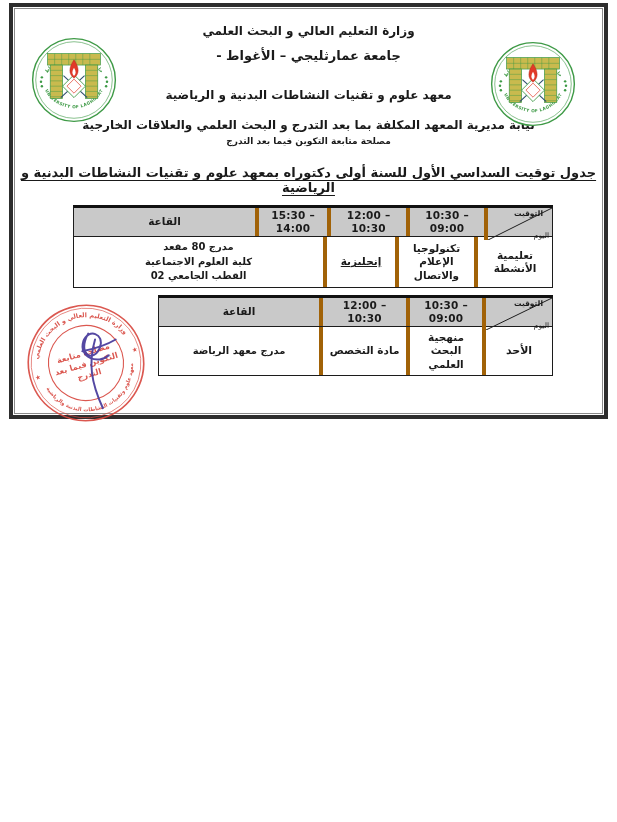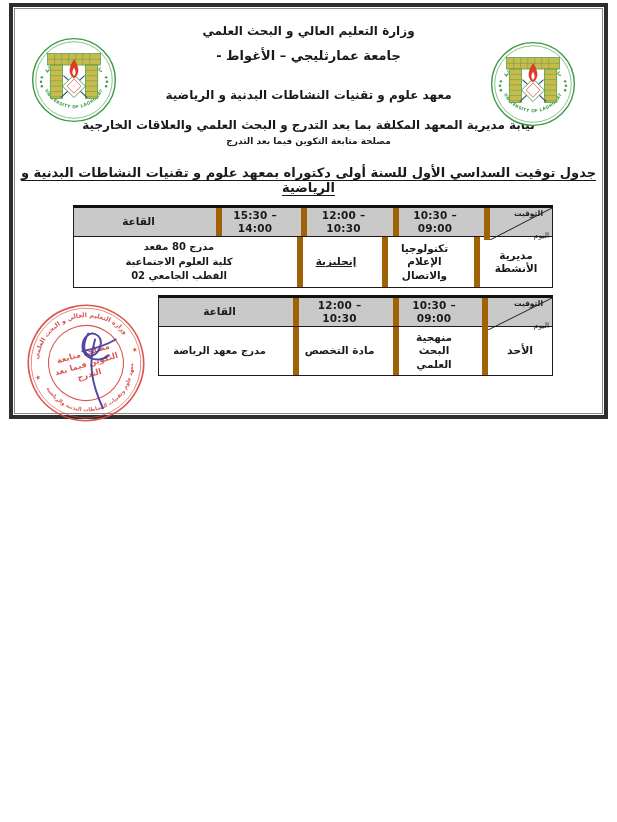--- a/index.html
+++ b/index.html
@@ -34,21 +34,21 @@
     border:1px solid #1c1c1c;border-top:3px solid #111111;
     background:#ffffff;box-sizing:border-box;
   }
   .t-row{display:flex;flex-direction:row;}
   .t-head{background:#c9c9c9;border-bottom:1px solid #1c1c1c;}
   .t-cell{
     display:flex;align-items:center;justify-content:center;
     text-align:center;box-sizing:border-box;padding:1px 2px;
     font-weight:bold;line-height:1.25;
   }
-  .t-cell:not(:last-child){border-left:6px solid #a16207;margin-left:13px;}
+  .t-cell:not(:last-child){border-left:4px solid #a16207;}
   .time-cell{direction:ltr;font-size:10.5px;letter-spacing:.2px;}
   .room-head{font-size:10.5px;}
   .day-cell{font-size:11px;}
   .subj-cell{font-size:10.5px;}
   .room-cell{font-size:10px;white-space:pre-line;line-height:1.45;}
   
   .diag{position:relative;padding:16px;}
   .diag svg{position:absolute;inset:0;width:100%;height:100%;}
   .diag-top{position:absolute;top:1px;right:9px;font-size:7.5px;font-weight:bold;}
   .diag-bottom{position:absolute;bottom:0px;right:3px;font-size:7.5px;font-weight:normal;}
@@ -152,21 +152,21 @@
       </svg>
       <span class="diag-top">التوقيت</span>
       <span class="diag-bottom">اليوم</span>
     </div>
     <div class="t-cell time-cell" style="width:78px;">10:30 – 09:00</div>
     <div class="t-cell time-cell" style="width:79px;">12:00 – 10:30</div>
     <div class="t-cell time-cell" style="width:72px;">15:30 – 14:00</div>
     <div class="t-cell room-head" style="flex:1;">القاعة</div>
   </div>
   <div class="t-row" style="height:50px;">
-    <div class="t-cell subj-cell" style="width:78px;">مديرية الأنشطة</div>
+    <div class="t-cell subj-cell" style="width:78px;">تعليمية الأنشطة</div>
     <div class="t-cell subj-cell" style="width:79px;">تكنولوجيا الإعلام والاتصال</div>
     <div class="t-cell subj-cell" style="width:72px;text-decoration:underline;">إنجليزية</div>
     <div class="t-cell room-cell" style="flex:1;">مدرج 80 مقعد
 كلية العلوم الاجتماعية
 القطب الجامعي 02</div>
   </div>
 </div>
 
 <div class="sched-table" style="left:158px;top:295px;width:395px;">
   <div class="t-row t-head" style="height:28px;">

